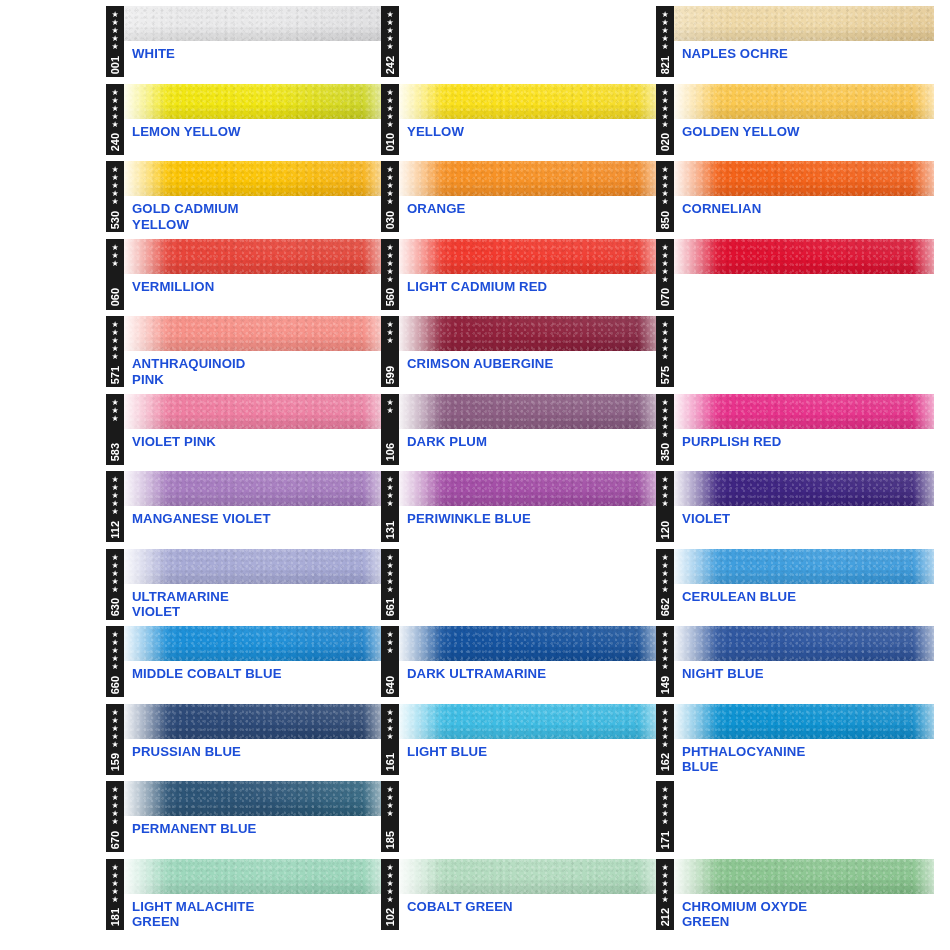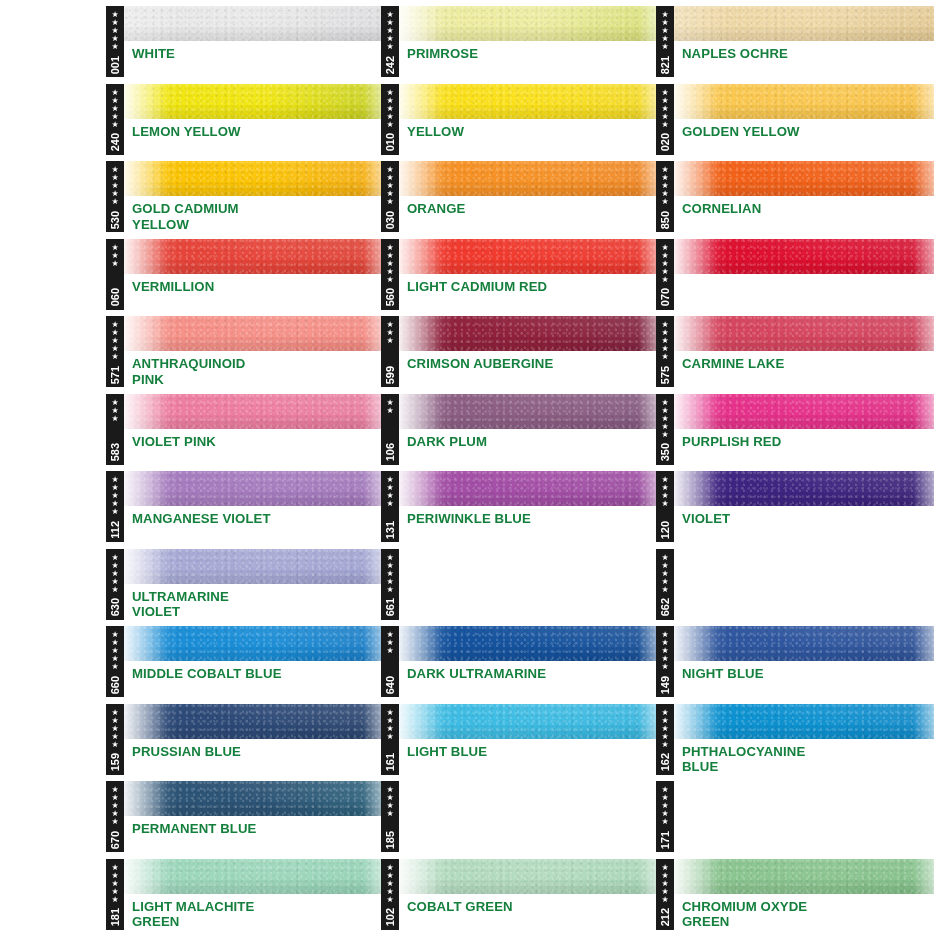--- a/index.html
+++ b/index.html
@@ -147,21 +147,21 @@
     right: 0; top: 0; bottom: 0;
     width: 8%;
     background:
       linear-gradient(270deg, rgba(255,255,255,.55) 0%, rgba(255,255,255,0) 100%);
   }
 
   .label {
     padding: 5px 0 0 9px;
     font-size: 13.2px;
     font-weight: bold;
-    color: #15803d;
+    color: #1d4ed8;
     line-height: 15.5px;
     letter-spacing: 0.1px;
     font-family: "Liberation Sans", sans-serif;
     white-space: pre-line;
     text-transform: uppercase;
   }
 </style>
 </head>
 <body>
 
@@ -436,30 +436,20 @@
           <div class="tab">
             <div class="stars">
               <span class="star">★</span>
               <span class="star">★</span>
               <span class="star">★</span>
               <span class="star">★</span>
               <span class="star">★</span>
             </div>
             <div class="tab-code">242</div>
           </div>
-          <div class="body">
-            <div class="swatch">
-              <div class="swatch-fill" style="background: linear-gradient(95deg, rgb(238, 237, 162) 0%, rgb(238, 237, 162) 55%, rgb(213, 222, 110) 100%);"></div>
-              <div class="tex-wash"></div>
-              <div class="tex-grain"></div>
-              <div class="tex-edge"></div>
-              <div class="tex-edge-r"></div>
-            </div>
-            <div class="label">PRIMROSE</div>
-          </div>
         </div>
         <div class="swatch-row">
           <div class="tab">
             <div class="stars">
               <span class="star">★</span>
               <span class="star">★</span>
               <span class="star">★</span>
               <span class="star">★</span>
               <span class="star">★</span>
             </div>
@@ -757,30 +747,20 @@
           <div class="tab">
             <div class="stars">
               <span class="star">★</span>
               <span class="star">★</span>
               <span class="star">★</span>
               <span class="star">★</span>
               <span class="star">★</span>
             </div>
             <div class="tab-code">575</div>
           </div>
-          <div class="body">
-            <div class="swatch">
-              <div class="swatch-fill" style="background: linear-gradient(95deg, rgb(215, 70, 95) 0%, rgb(215, 70, 95) 55%, rgb(207, 59, 87) 100%);"></div>
-              <div class="tex-wash"></div>
-              <div class="tex-grain"></div>
-              <div class="tex-edge"></div>
-              <div class="tex-edge-r"></div>
-            </div>
-            <div class="label">CARMINE LAKE</div>
-          </div>
         </div>
         <div class="swatch-row">
           <div class="tab">
             <div class="stars">
               <span class="star">★</span>
               <span class="star">★</span>
               <span class="star">★</span>
               <span class="star">★</span>
               <span class="star">★</span>
             </div>
@@ -821,20 +801,30 @@
         <div class="swatch-row">
           <div class="tab">
             <div class="stars">
               <span class="star">★</span>
               <span class="star">★</span>
               <span class="star">★</span>
               <span class="star">★</span>
               <span class="star">★</span>
             </div>
             <div class="tab-code">662</div>
+          </div>
+          <div class="body">
+            <div class="swatch">
+              <div class="swatch-fill" style="background: linear-gradient(95deg, rgb(63, 158, 222) 0%, rgb(63, 158, 222) 55%, rgb(47, 146, 215) 100%);"></div>
+              <div class="tex-wash"></div>
+              <div class="tex-grain"></div>
+              <div class="tex-edge"></div>
+              <div class="tex-edge-r"></div>
+            </div>
+            <div class="label">CERULEAN BLUE</div>
           </div>
         </div>
         <div class="swatch-row">
           <div class="tab">
             <div class="stars">
               <span class="star">★</span>
               <span class="star">★</span>
               <span class="star">★</span>
               <span class="star">★</span>
               <span class="star">★</span>

